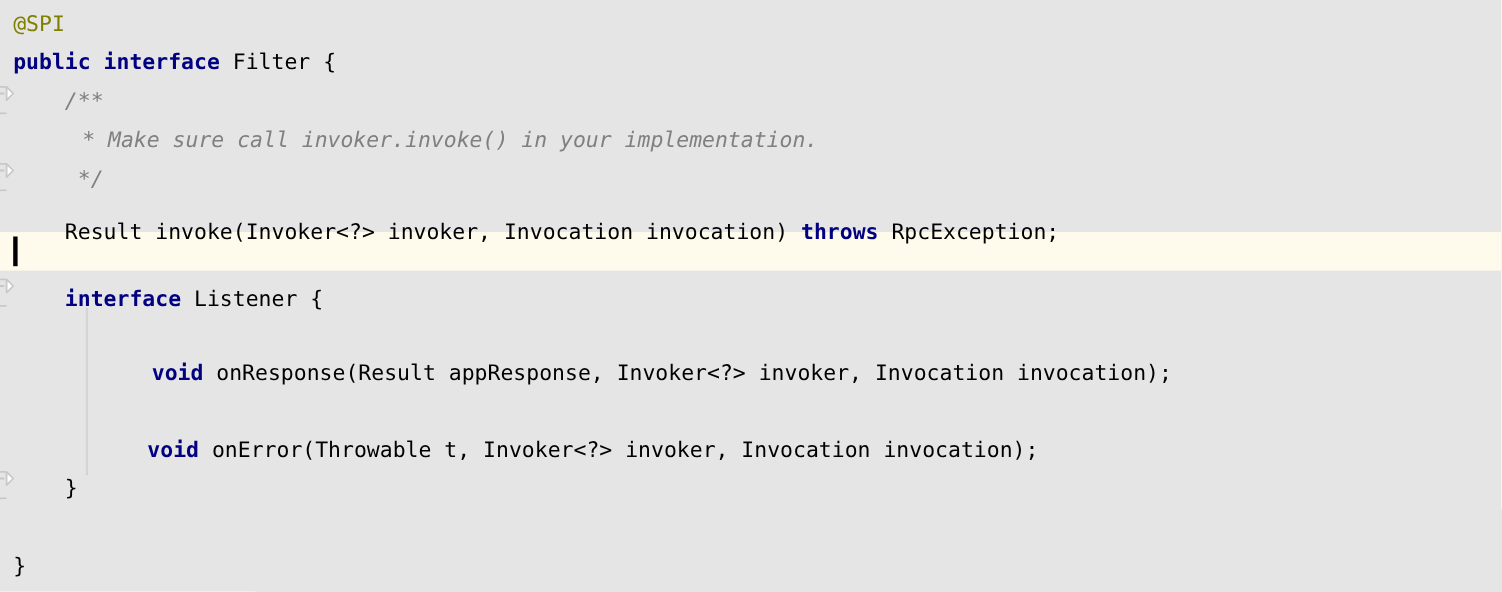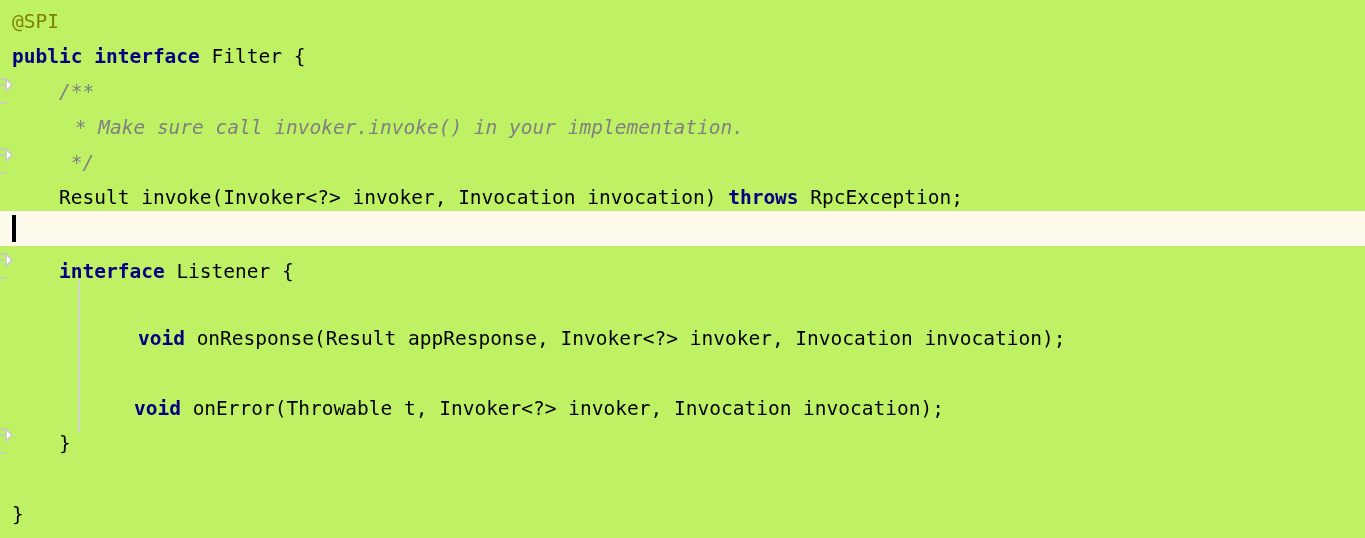--- a/index.html
+++ b/index.html
@@ -4,21 +4,21 @@
 <style>
   html, body {
     margin: 0;
     padding: 0;
     background: #ffffff;
   }
   #editor {
     position: relative;
     width: 1365px;
     height: 538px;
-    background: #bef264;
+    background: #e5e5e5;
     overflow: hidden;
     font-family: "DejaVu Sans Mono", "Liberation Mono", monospace;
     font-size: 19.5px;
     line-height: 35.2px;
     color: #000000;
   }
 
   
   .line-highlight {
     position: absolute;
@@ -115,21 +115,21 @@
   </div>
 
   <div class="caret" style="left:12px; top:215px;"></div>
 
   <div id="code-lines">
       <div class="code-line" style="top: 4px;"><span class="txt anno">@SPI</span></div>
       <div class="code-line" style="top: 39.2px;"><span class="txt kw">public interface</span><span class="txt plain"> Filter {</span></div>
       <div class="code-line" style="top: 74.4px;"><span class="txt plain">    </span><span class="txt comment">/**</span></div>
       <div class="code-line" style="top: 109.6px; padding-left: 16px;"><span class="txt plain">     </span><span class="txt comment">* Make sure call invoker.invoke() in your implementation.</span></div>
       <div class="code-line" style="top: 144.8px;"><span class="txt plain">     </span><span class="txt comment">*/</span></div>
-      <div class="code-line" style="top: 180px;"><span class="txt plain">    </span><span class="txt plain">Result invoke(Invoker&lt;?&gt; invoker, Invocation invocation) </span><span class="txt kw">throws</span><span class="txt plain"> RpcException;</span></div>
+      <div class="code-line" style="top: 193px;"><span class="txt plain">    </span><span class="txt plain">Result invoke(Invoker&lt;?&gt; invoker, Invocation invocation) </span><span class="txt kw">throws</span><span class="txt plain"> RpcException;</span></div>
       <div class="code-line" style="top: 215.2px;"></div>
       <div class="code-line" style="top: 254px;"><span class="txt plain">    </span><span class="txt kw">interface</span><span class="txt plain"> Listener {</span></div>
       <div class="code-line" style="top: 285.6px;"></div>
       <div class="code-line" style="top: 320.8px; margin-left: 32px;"><span class="txt plain">        </span><span class="txt kw">void</span><span class="txt plain"> onResponse(Result appResponse, Invoker&lt;?&gt; invoker, Invocation invocation);</span></div>
       <div class="code-line" style="top: 356px;"></div>
       <div class="code-line" style="top: 391.2px; margin-left: 28px;"><span class="txt plain">        </span><span class="txt kw">void</span><span class="txt plain"> onError(Throwable t, Invoker&lt;?&gt; invoker, Invocation invocation);</span></div>
       <div class="code-line" style="top: 426.4px;"><span class="txt plain">    </span><span class="txt plain">}</span></div>
       <div class="code-line" style="top: 461.6px;"></div>
       <div class="code-line" style="top: 496.8px;"><span class="txt plain">}</span></div>
     </div>

